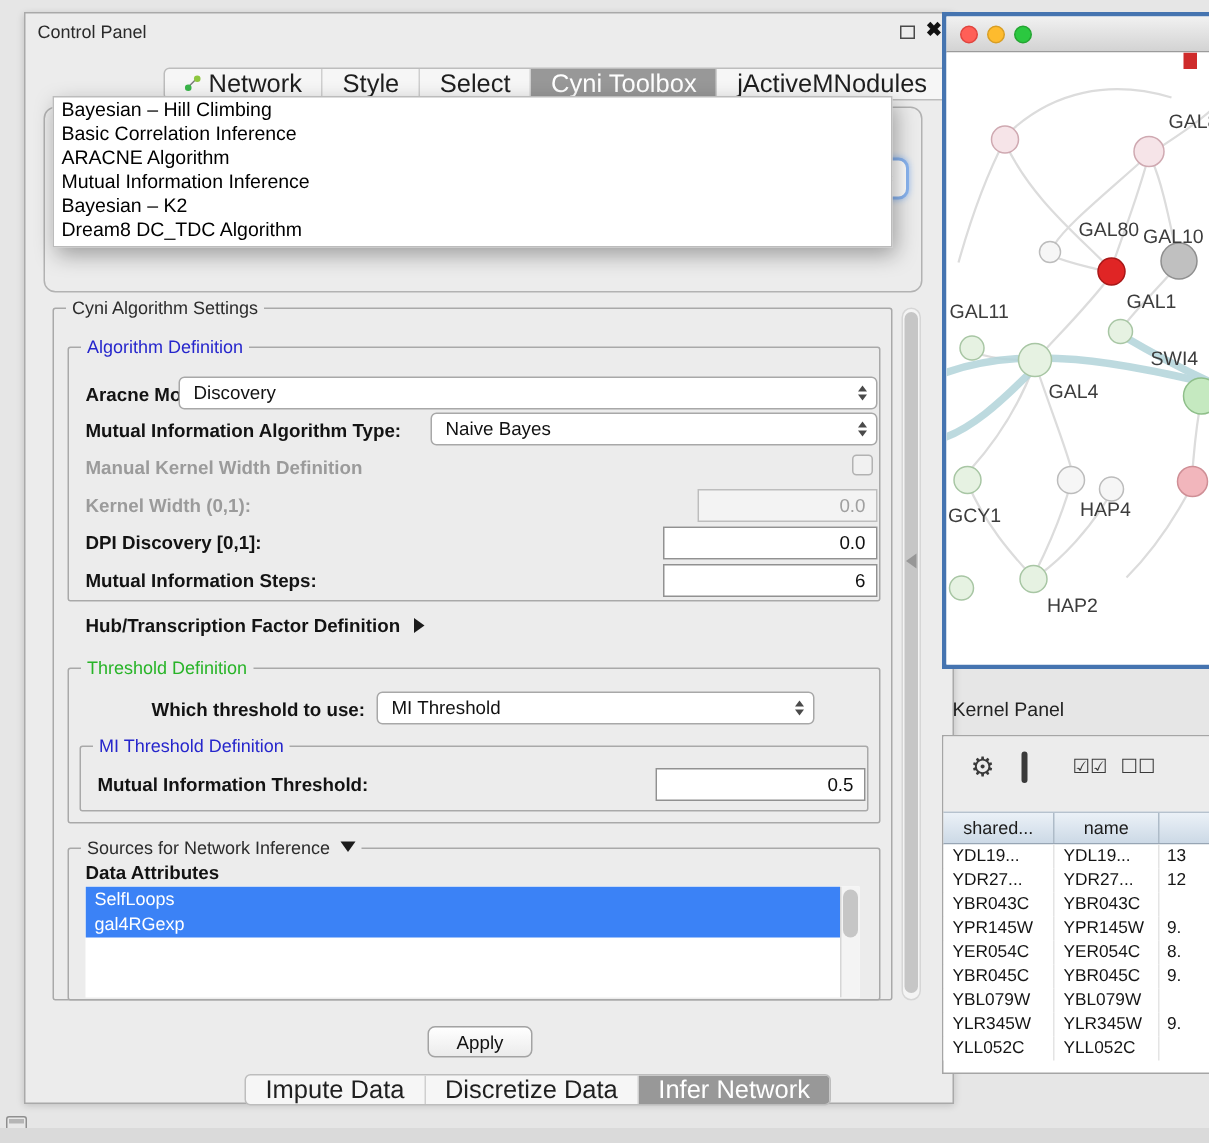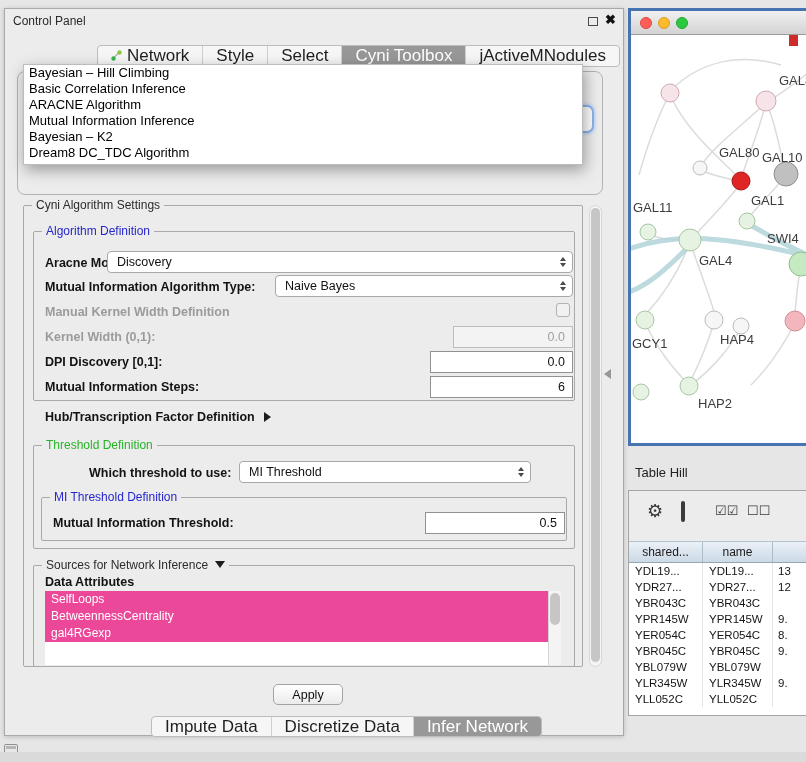--- a/index.html
+++ b/index.html
@@ -29,21 +29,21 @@
 .combo{position:absolute;height:22px;background:#fff;border:1px solid #a8a8a8;border-radius:4px;font-size:12.5px;color:#111;display:flex;align-items:center;padding:0 22px 0 9px}
 .arrows{position:absolute;right:6px;top:50%;transform:translateY(-50%);display:flex;flex-direction:column;gap:2px}
 .tu{width:0;height:0;border-left:3.5px solid transparent;border-right:3.5px solid transparent;border-bottom:4.5px solid #4a4a4a}
 .tdn{width:0;height:0;border-left:3.5px solid transparent;border-right:3.5px solid transparent;border-top:4.5px solid #4a4a4a}
 .field{position:absolute;height:22px;background:#fff;border:1px solid #919191;font-size:12.5px;color:#111;display:flex;align-items:center;justify-content:flex-end;padding:0 7px}
 .field.dis{background:#f3f3f3;color:#a0a0a0;border-color:#bdbdbd}
 .chk{position:absolute;width:14px;height:14px;background:#f1f1f1;border:1px solid #b2b2b2;border-radius:3px}
 .tri-right{display:inline-block;width:0;height:0;border-top:5px solid transparent;border-bottom:5px solid transparent;border-left:7px solid #1c1c1c;margin-left:9px;vertical-align:-1px}
 .tri-down{display:inline-block;width:0;height:0;border-left:5px solid transparent;border-right:5px solid transparent;border-top:7px solid #1c1c1c;margin-left:7px;vertical-align:1px}
 .attr-list{position:absolute;left:40px;top:582px;width:516px;height:74px;background:#fff;overflow:hidden}
-.attr-item{height:17px;line-height:17px;padding-left:6px;font-size:12px;color:#fff;background:#ec4899;width:503px}
+.attr-item{height:17px;line-height:17px;padding-left:6px;font-size:12px;color:#fff;background:#3b82f6;width:503px}
 .sb-v{position:absolute;background:#f4f4f4;border:1px solid #d6d6d6;border-radius:7px}
 .sb-thumb{position:absolute;left:1px;right:1px;background:#c6c6c6;border-radius:6px}
 .btn{position:absolute;background:linear-gradient(#ffffff,#ebebeb);border:1px solid #a3a3a3;border-radius:5px;font-size:12.5px;color:#111;display:flex;align-items:center;justify-content:center}
 .split-arrow{position:absolute;left:604px;top:369px;width:0;height:0;border-top:5px solid transparent;border-bottom:5px solid transparent;border-right:7px solid #979797}
 .netwin{position:absolute;left:628px;top:8px;width:196px;height:438px;border:3px solid #4574b0;background:#fff}
 .nettitle{position:absolute;left:0;right:0;top:0;height:24px;background:linear-gradient(#f1f1f1,#d3d3d3);border-bottom:1px solid #9b9b9b}
 .light{position:absolute;top:6px;width:12px;height:12px;border-radius:50%}
 .netcanvas{position:absolute;left:0;right:0;top:24px;bottom:0;background:#fff;overflow:hidden}
 #net-svg text{font-family:"Liberation Sans",sans-serif;font-size:13px;fill:#3c3c3c}
 #net-svg path{fill:none}
@@ -64,21 +64,21 @@
 .c3{flex:1;padding-left:5px}
 .mini-ic{position:absolute;left:4px;top:744px;width:14px;height:12px;border:1px solid #8f8f8f;background:#e8e8e8;border-radius:2px}
 .mini-ic:before{content:"";position:absolute;left:1px;right:1px;top:1px;height:3px;background:#b5b5b5}
 .bottom-band{position:absolute;left:0;top:752px;width:806px;height:10px;background:#dadada}
 </style>
 </head>
 <body>
 
 <div class="stage">
 
-  <div class="win" style="left:4px;top:8px;width:620px;height:728px">
+  <div class="win" style="left:16px;top:8px;width:620px;height:728px">
     <div class="abs" style="left:0;top:0;right:0;height:24px">
       <span class="cp-title">Control Panel</span>
       <span class="float-ic"></span>
       <span class="close-ic">✖</span>
     </div>
 
     <div class="segmented" style="left:92px;top:36px" id="top-tabs">
         <div class="seg">
           <span><svg width="11" height="11" viewBox="0 0 11 11">
               <line x1="2.5" y1="8" x2="8" y2="2.5" stroke="#7a7a7a" stroke-width="1"></line>
@@ -178,21 +178,20 @@
     <span class="lbl" style="left:48px;top:507px">Mutual Information Threshold:</span>
     <div class="field" style="left:420px;top:503px;width:140px">0.5</div>
 
     <div class="group" style="left:28px;top:556px;width:542px;height:102px">
       <span class="legend"><span>Sources for Network Inference</span><span class="tri-down"></span></span>
     </div>
     <span class="lbl" style="left:40px;top:566px">Data Attributes</span>
     <div class="attr-list">
       <div id="attr-items">
           <div class="attr-item">SelfLoops</div>
-          <div class="attr-item">BetweennessCentrality</div>
           <div class="attr-item">gal4RGexp</div>
         </div>
       <div class="sb-v" style="right:0;top:0;width:13px;height:74px;border-radius:0;border-top:none;border-bottom:none;border-right:none">
         <div class="sb-thumb" style="top:2px;height:32px"></div>
       </div>
     </div>
 
     <div class="sb-v" style="left:584px;top:196px;width:13px;height:462px">
       <div class="sb-thumb" style="top:2px;height:454px"></div>
     </div>
@@ -270,21 +269,21 @@
           <text x="136" y="208">SWI4</text>
           <text x="68" y="230">GAL4</text>
           <text x="1" y="313">GCY1</text>
           <text x="89" y="309">HAP4</text>
           <text x="67" y="373">HAP2</text>
         </svg>
       <div class="red-frag"></div>
     </div>
   </div>
 
-  <div class="tp-title">Table Hill</div>
+  <div class="tp-title">Kernel Panel</div>
 
   <div class="tblwin">
     <div class="tbl-toolbar">
       <span class="tb-btn" style="left:18px;top:9px;font-size:18px"><span>⚙</span></span>
       <span class="tb-btn" style="left:52px;top:12px"><span class="cols-ic"></span></span>
       <span class="tb-btn" style="left:86px;top:12px;font-size:13px"><span>☑☑</span></span>
       <span class="tb-btn" style="left:118px;top:12px;font-size:13px"><span>☐☐</span></span>
     </div>
     <div class="hrow">
       <div class="hc c1" style="padding-left:0">shared...</div>

